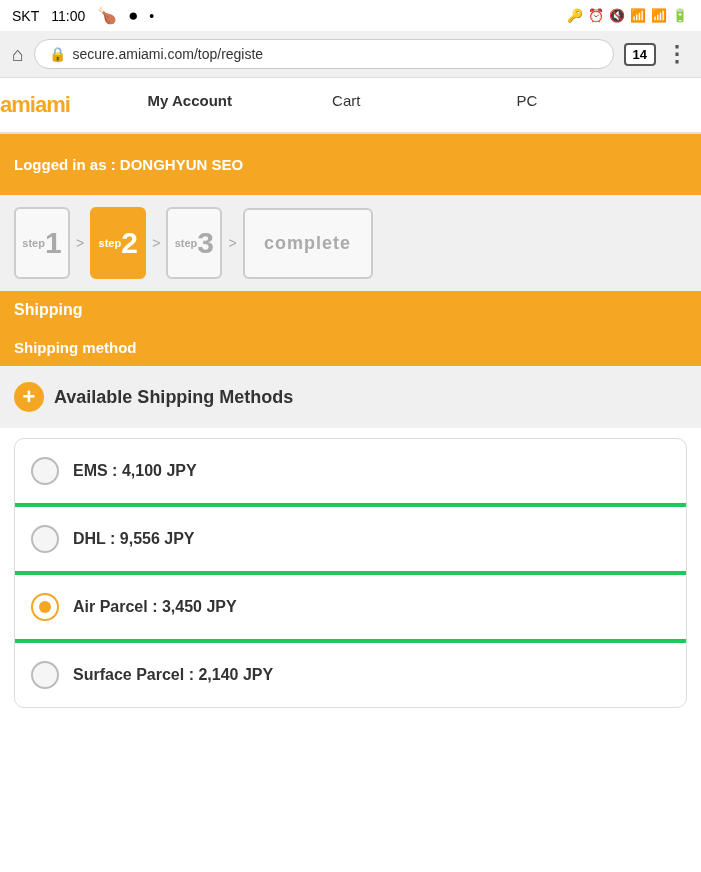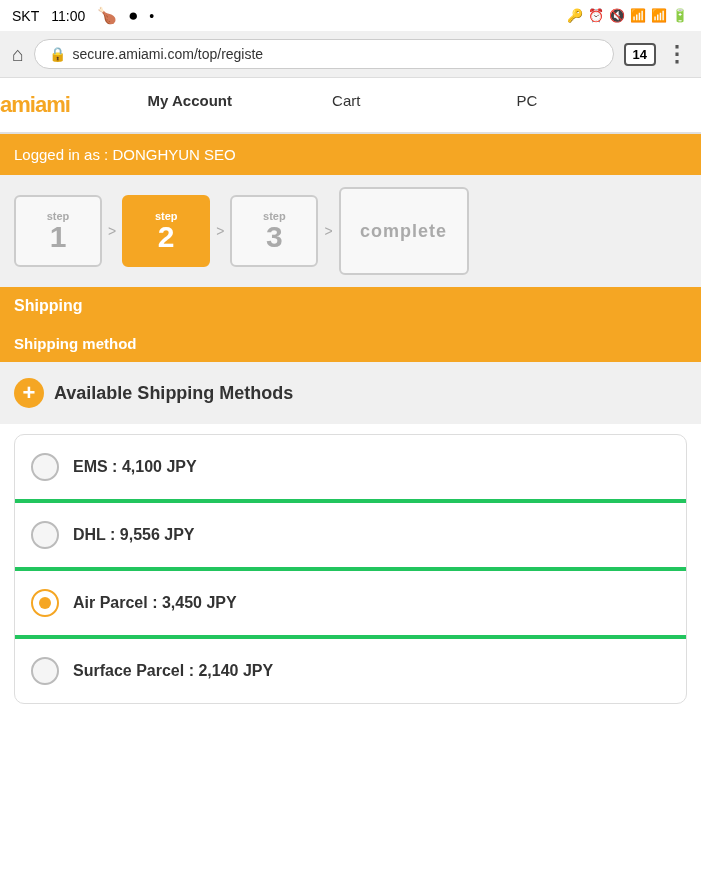--- a/index.html
+++ b/index.html
@@ -63,60 +63,60 @@
       color: #333;
       flex: 1;
     }
     .nav-tab.logo { flex: 0.8; }
     .nav-tab.active { font-weight: bold; color: #333; }
     .logo-text { color: #f5a623; font-size: 22px; font-weight: bold; letter-spacing: -1px; }
 
     
     .logged-in-bar {
       background: #f5a623;
-      padding: 12px 14px;
+      padding: 22px 14px;
       color: #fff;
       font-size: 15px;
-      font-weight: normal;
+      font-weight: bold;
     }
 
     
     .steps-bar {
       background: #f0f0f0;
       padding: 12px 14px;
       display: flex;
       align-items: center;
       gap: 4px;
     }
     .step-box {
       border: 2px solid #ccc;
       border-radius: 6px;
-      width: 88px;
+      width: 56px;
       height: 72px;
       display: flex;
-      flex-direction: column;
+      flex-direction: row;
       align-items: center;
       justify-content: center;
       background: #f8f8f8;
       color: #aaa;
     }
     .step-box.active {
       border-color: #f5a623;
       background: #f5a623;
       color: #fff;
     }
     .step-box .step-label { font-size: 11px; font-weight: bold; }
     .step-box .step-num { font-size: 30px; font-weight: bold; line-height: 1; }
     .step-arrow { color: #aaa; font-size: 14px; margin: 0 2px; }
 
     .complete-box {
       border: 2px solid #ccc;
       border-radius: 6px;
       width: 130px;
-      height: 88px;
+      height: 71px;
       display: flex;
       align-items: center;
       justify-content: center;
       background: #f8f8f8;
       color: #aaa;
       font-size: 18px;
       font-weight: bold;
       letter-spacing: 1px;
     }
 

